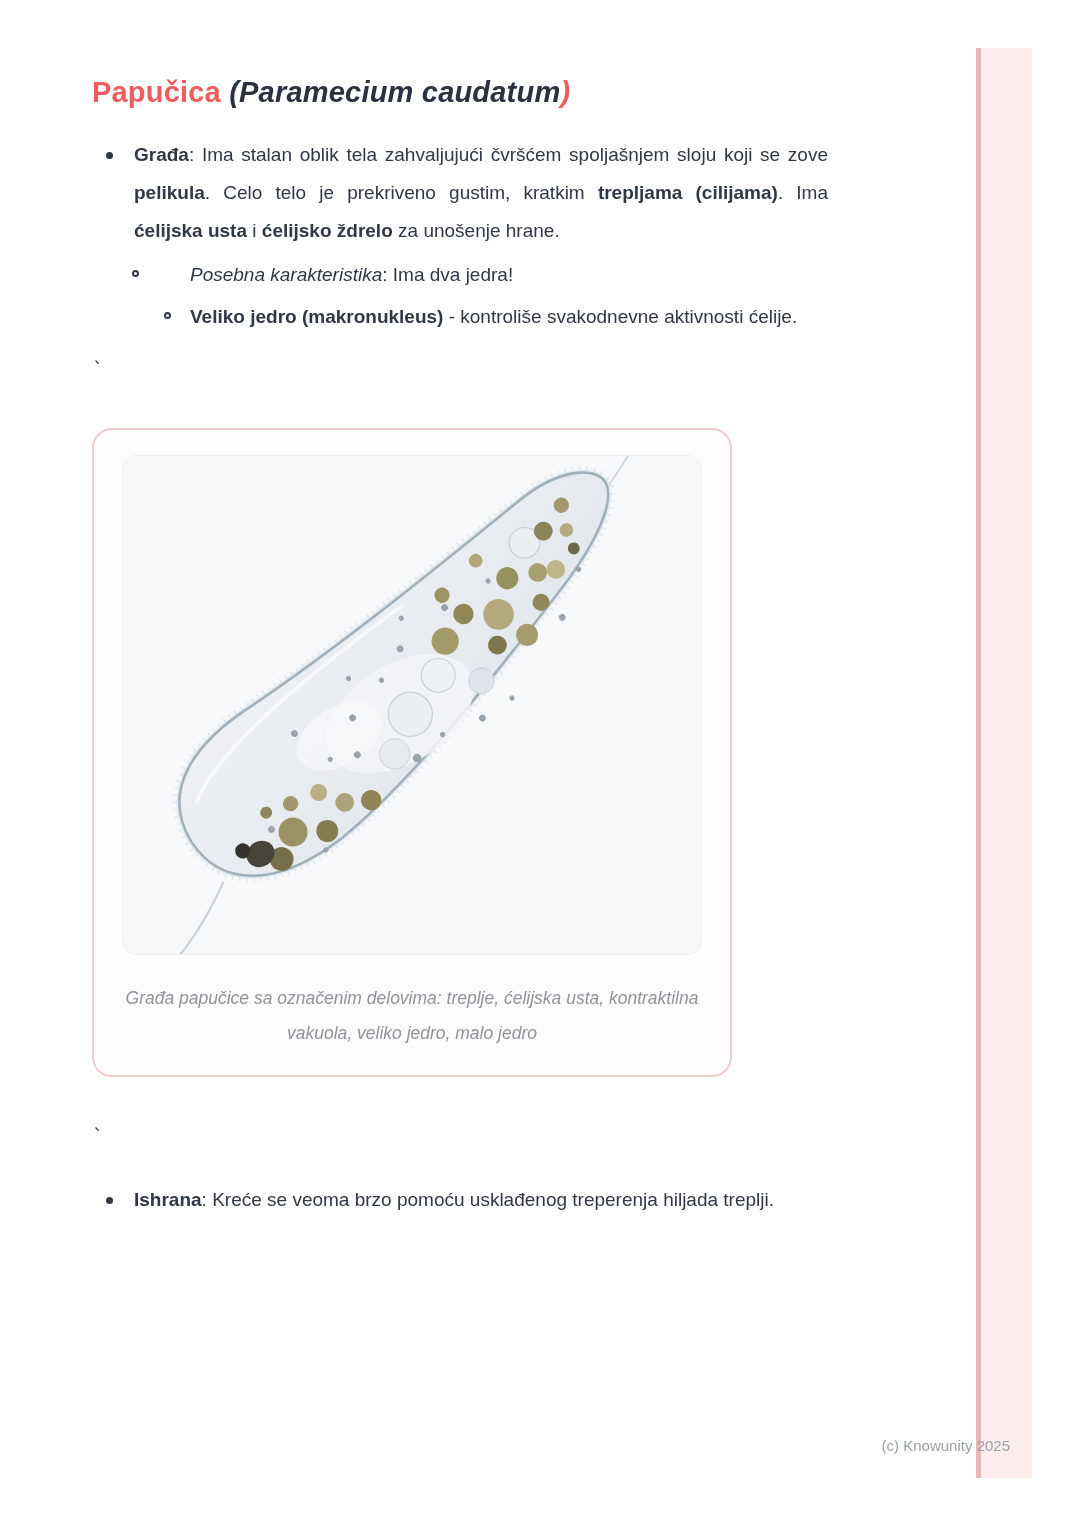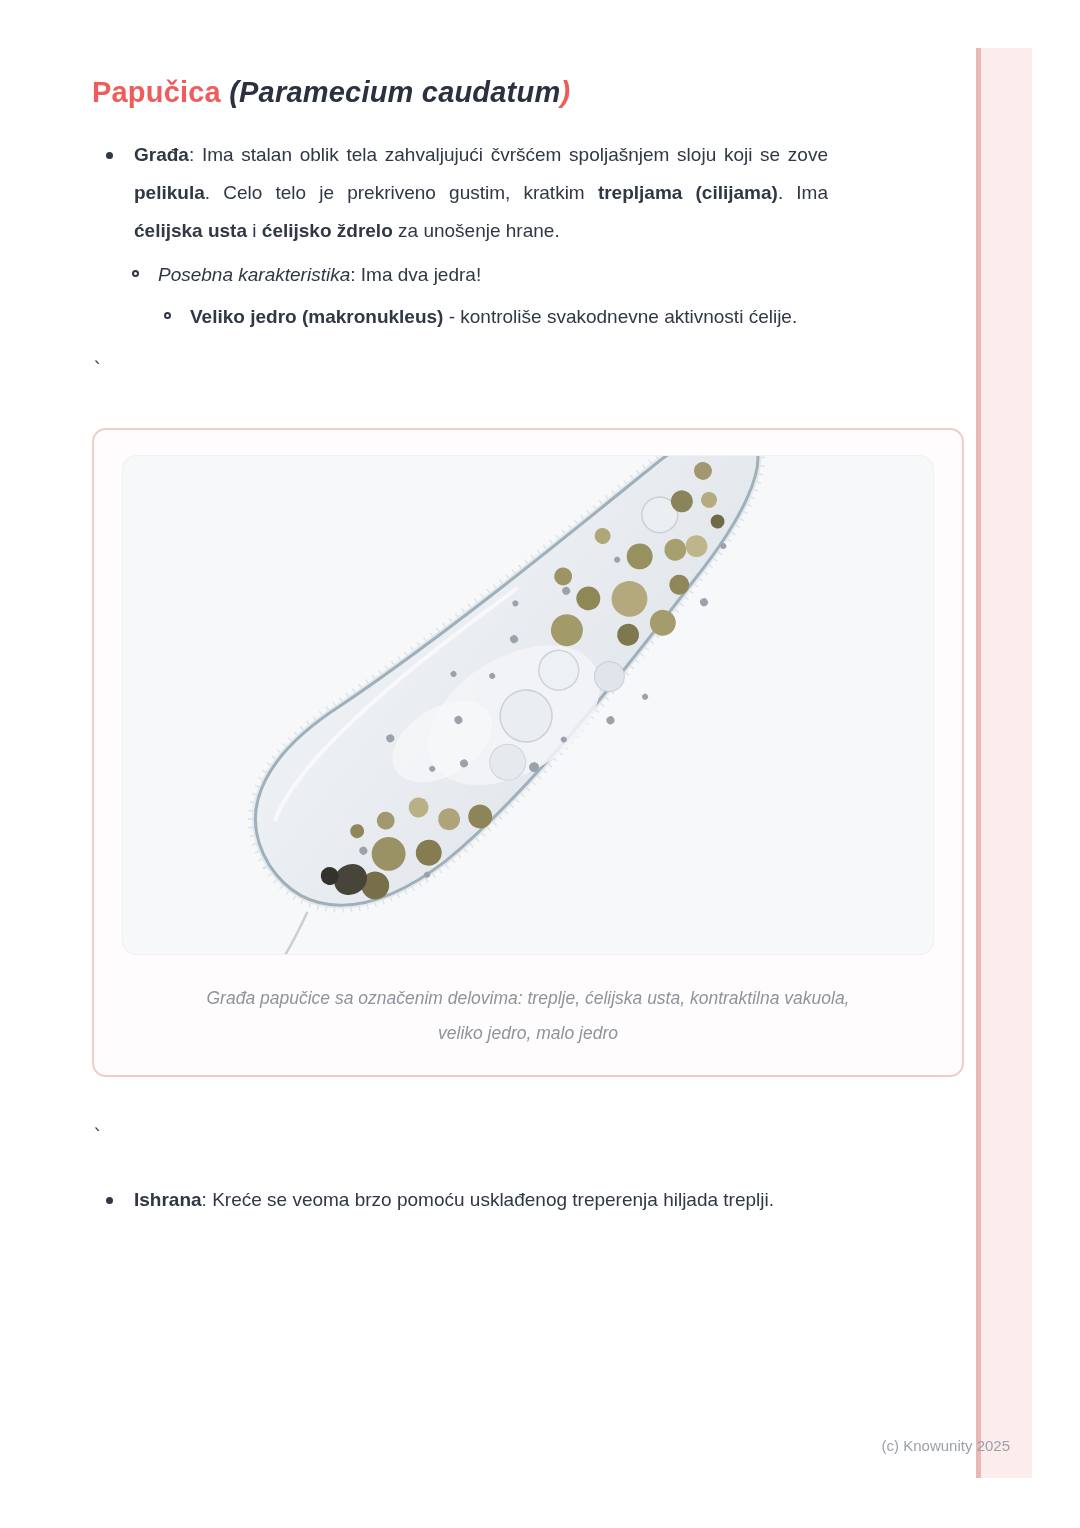--- a/index.html
+++ b/index.html
@@ -42,34 +42,34 @@
   .list { }
   .list .li { display: flex; align-items: flex-start; }
   .litext { font-size: 19px; line-height: 38px; flex: 1; }
   .justified .litext { text-align: justify; }
   .litext .b { font-weight: 700; }
   .litext .i { font-style: italic; }
   .marker { flex: 0 0 auto; display: inline-block; }
   .marker.dot  { width: 7px; height: 7px; border-radius: 50%; background: var(--body-text, #303745); margin: 16px 21px 0 0; }
   .marker.circ { width: 7px; height: 7px; border-radius: 50%; border: 2px solid var(--body-text, #303745); margin: 14px 19px 0 0; }
   .lvl1 { padding-left: 14px; margin-bottom: 6px; }
-  .lvl2 { padding-left: 40px; margin-bottom: 4px; }
+  .lvl2 { padding-left: 40px; margin-bottom: 4px; gap: 32px; }
   .lvl3 { padding-left: 72px; margin-bottom: 16px; }
   .behavior .lvl1 { margin-bottom: 22px; }
   .stray {
     font-size: 20px; line-height: 26px; color: #3a404b;
     font-family: "DejaVu Sans Mono", monospace;
   }
   .stray.first { margin: 20px 0 0 0; }
   .stray.second { margin: 46px 0 0 0; }
   .figure-card {
     margin-top: 46px;
-    width: 872px;
+    width: 640px;
     border: 2px solid var(--card-border, #f4cbcb);
-    border-radius: 14px;
+    border-radius: 20px;
     background: #fefcfc;
     padding: 25px 28px 24px 28px;
   }
   .imgbox {
     width: 100%; height: 500px;
     background: var(--image-bg, #f7f8fa);
     border: 1px solid #eef0f3;
     border-radius: 14px;
     overflow: hidden;
   }

